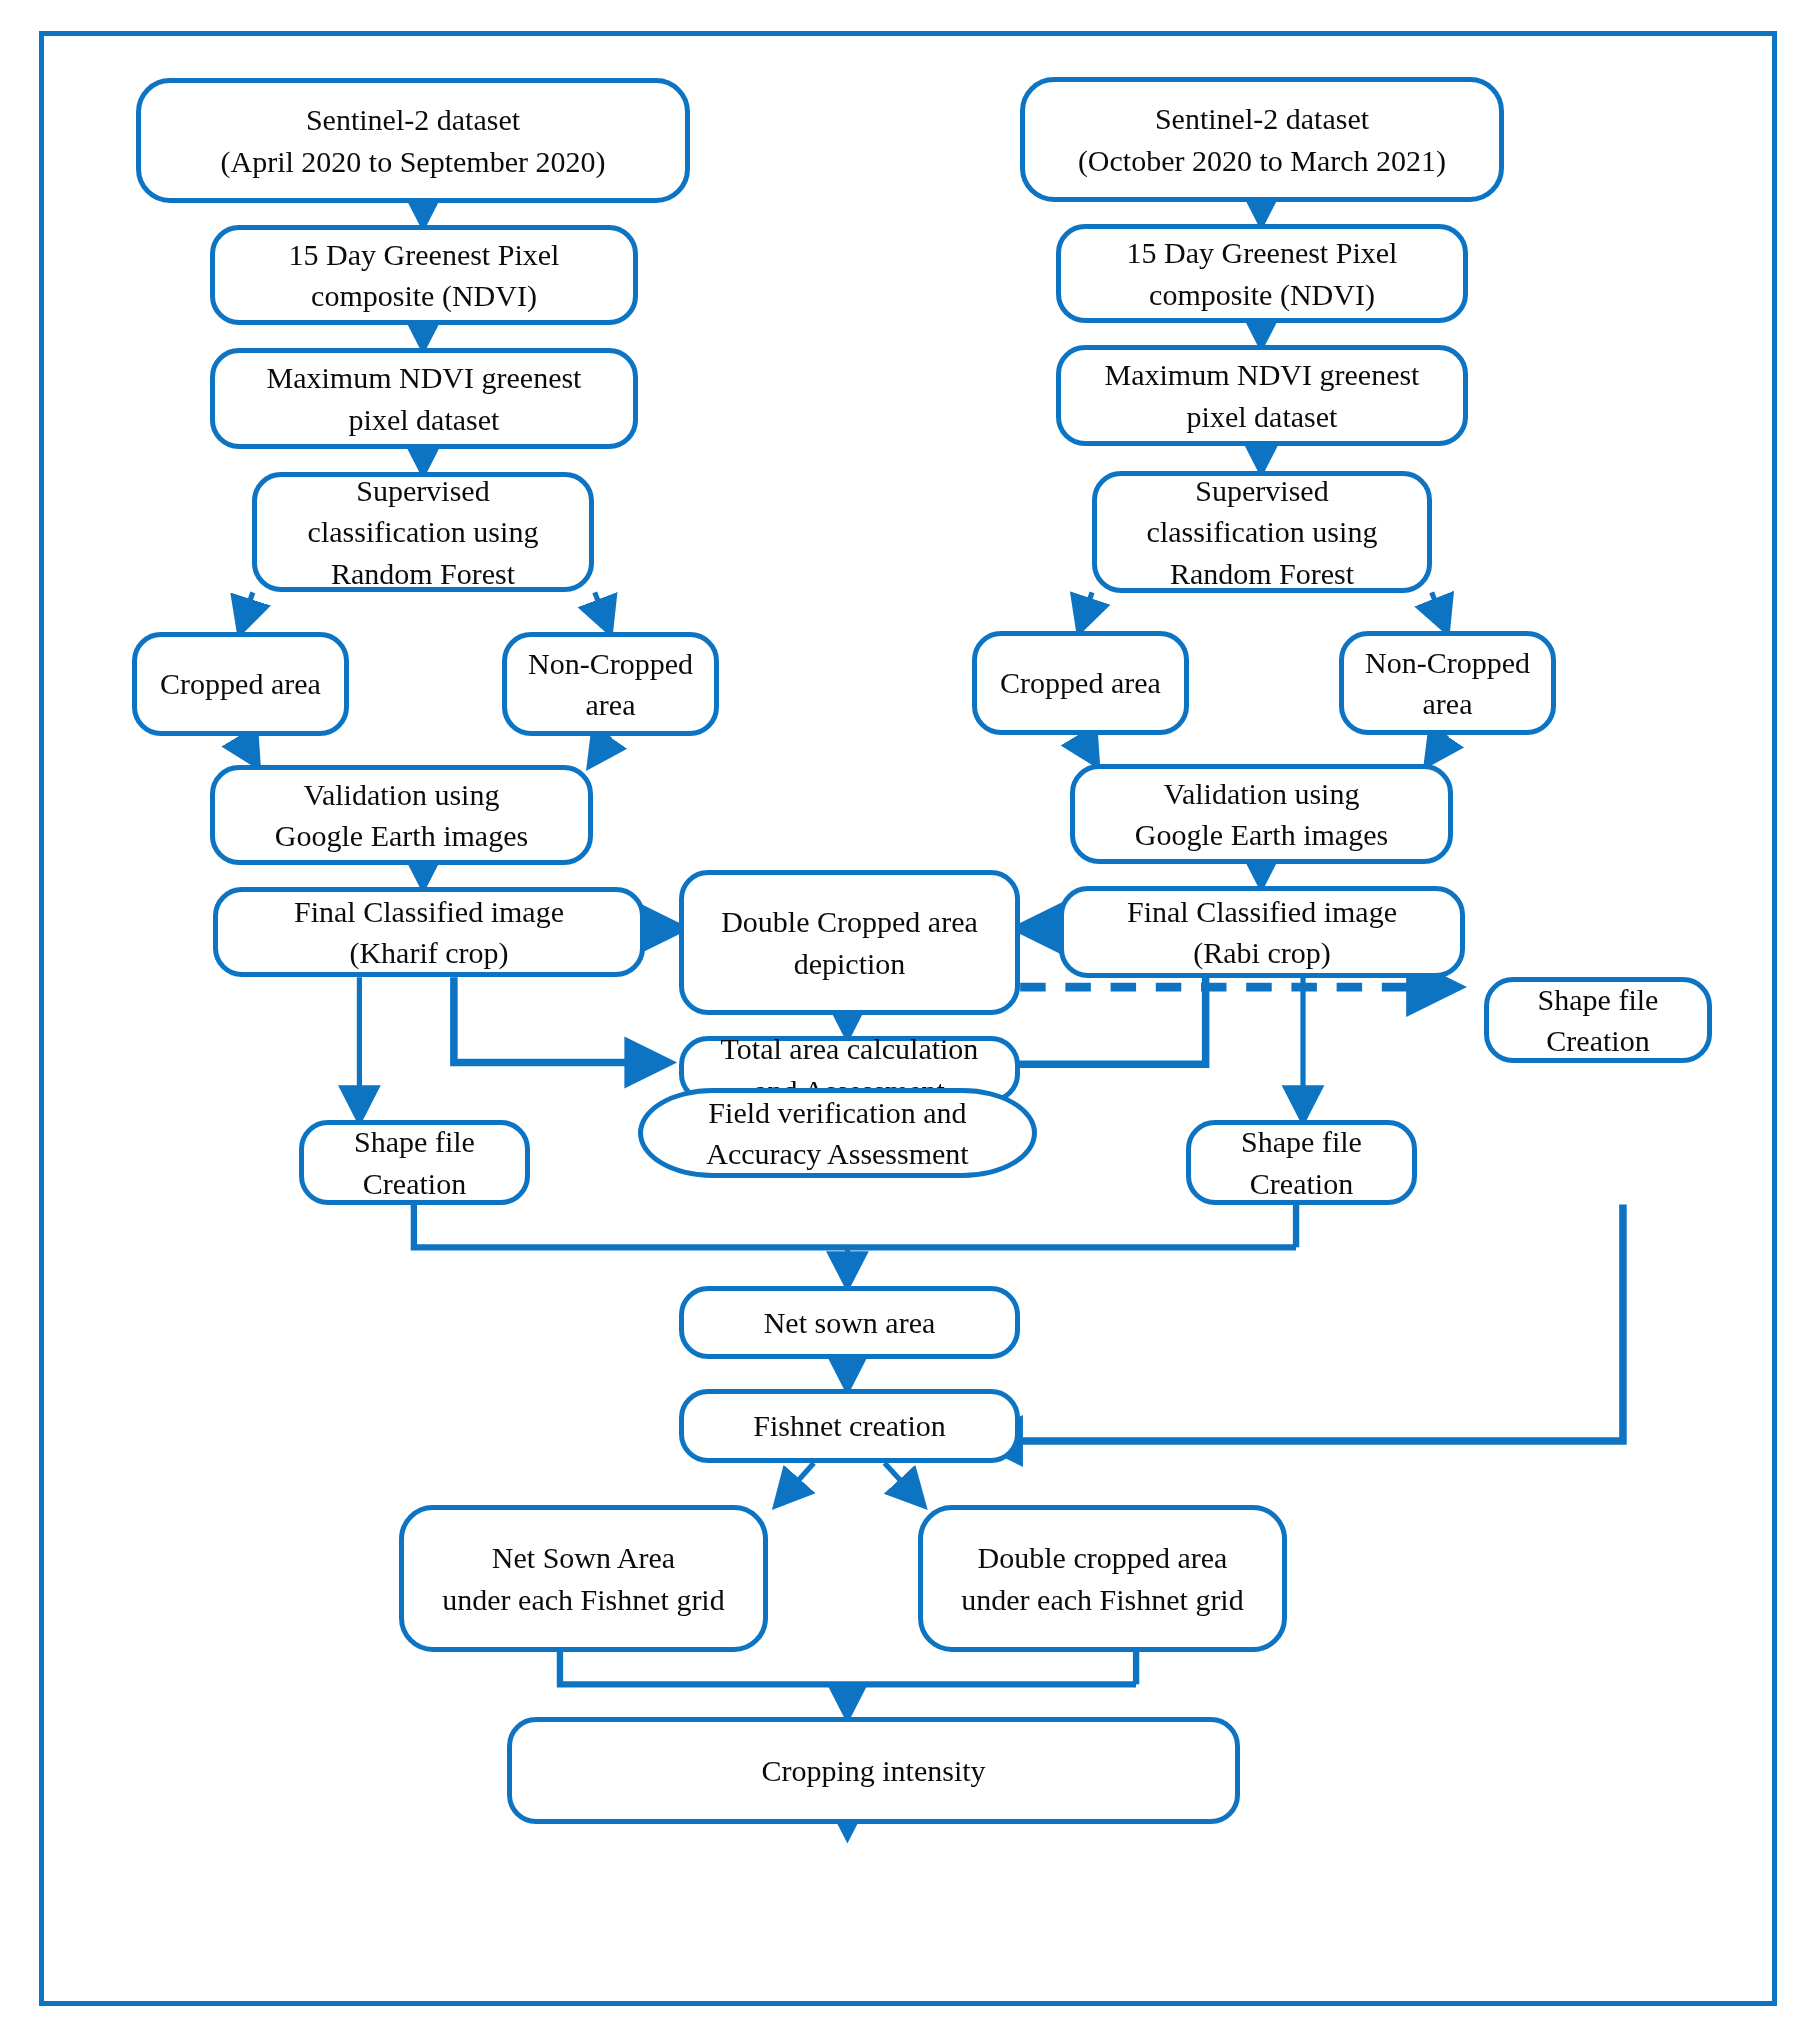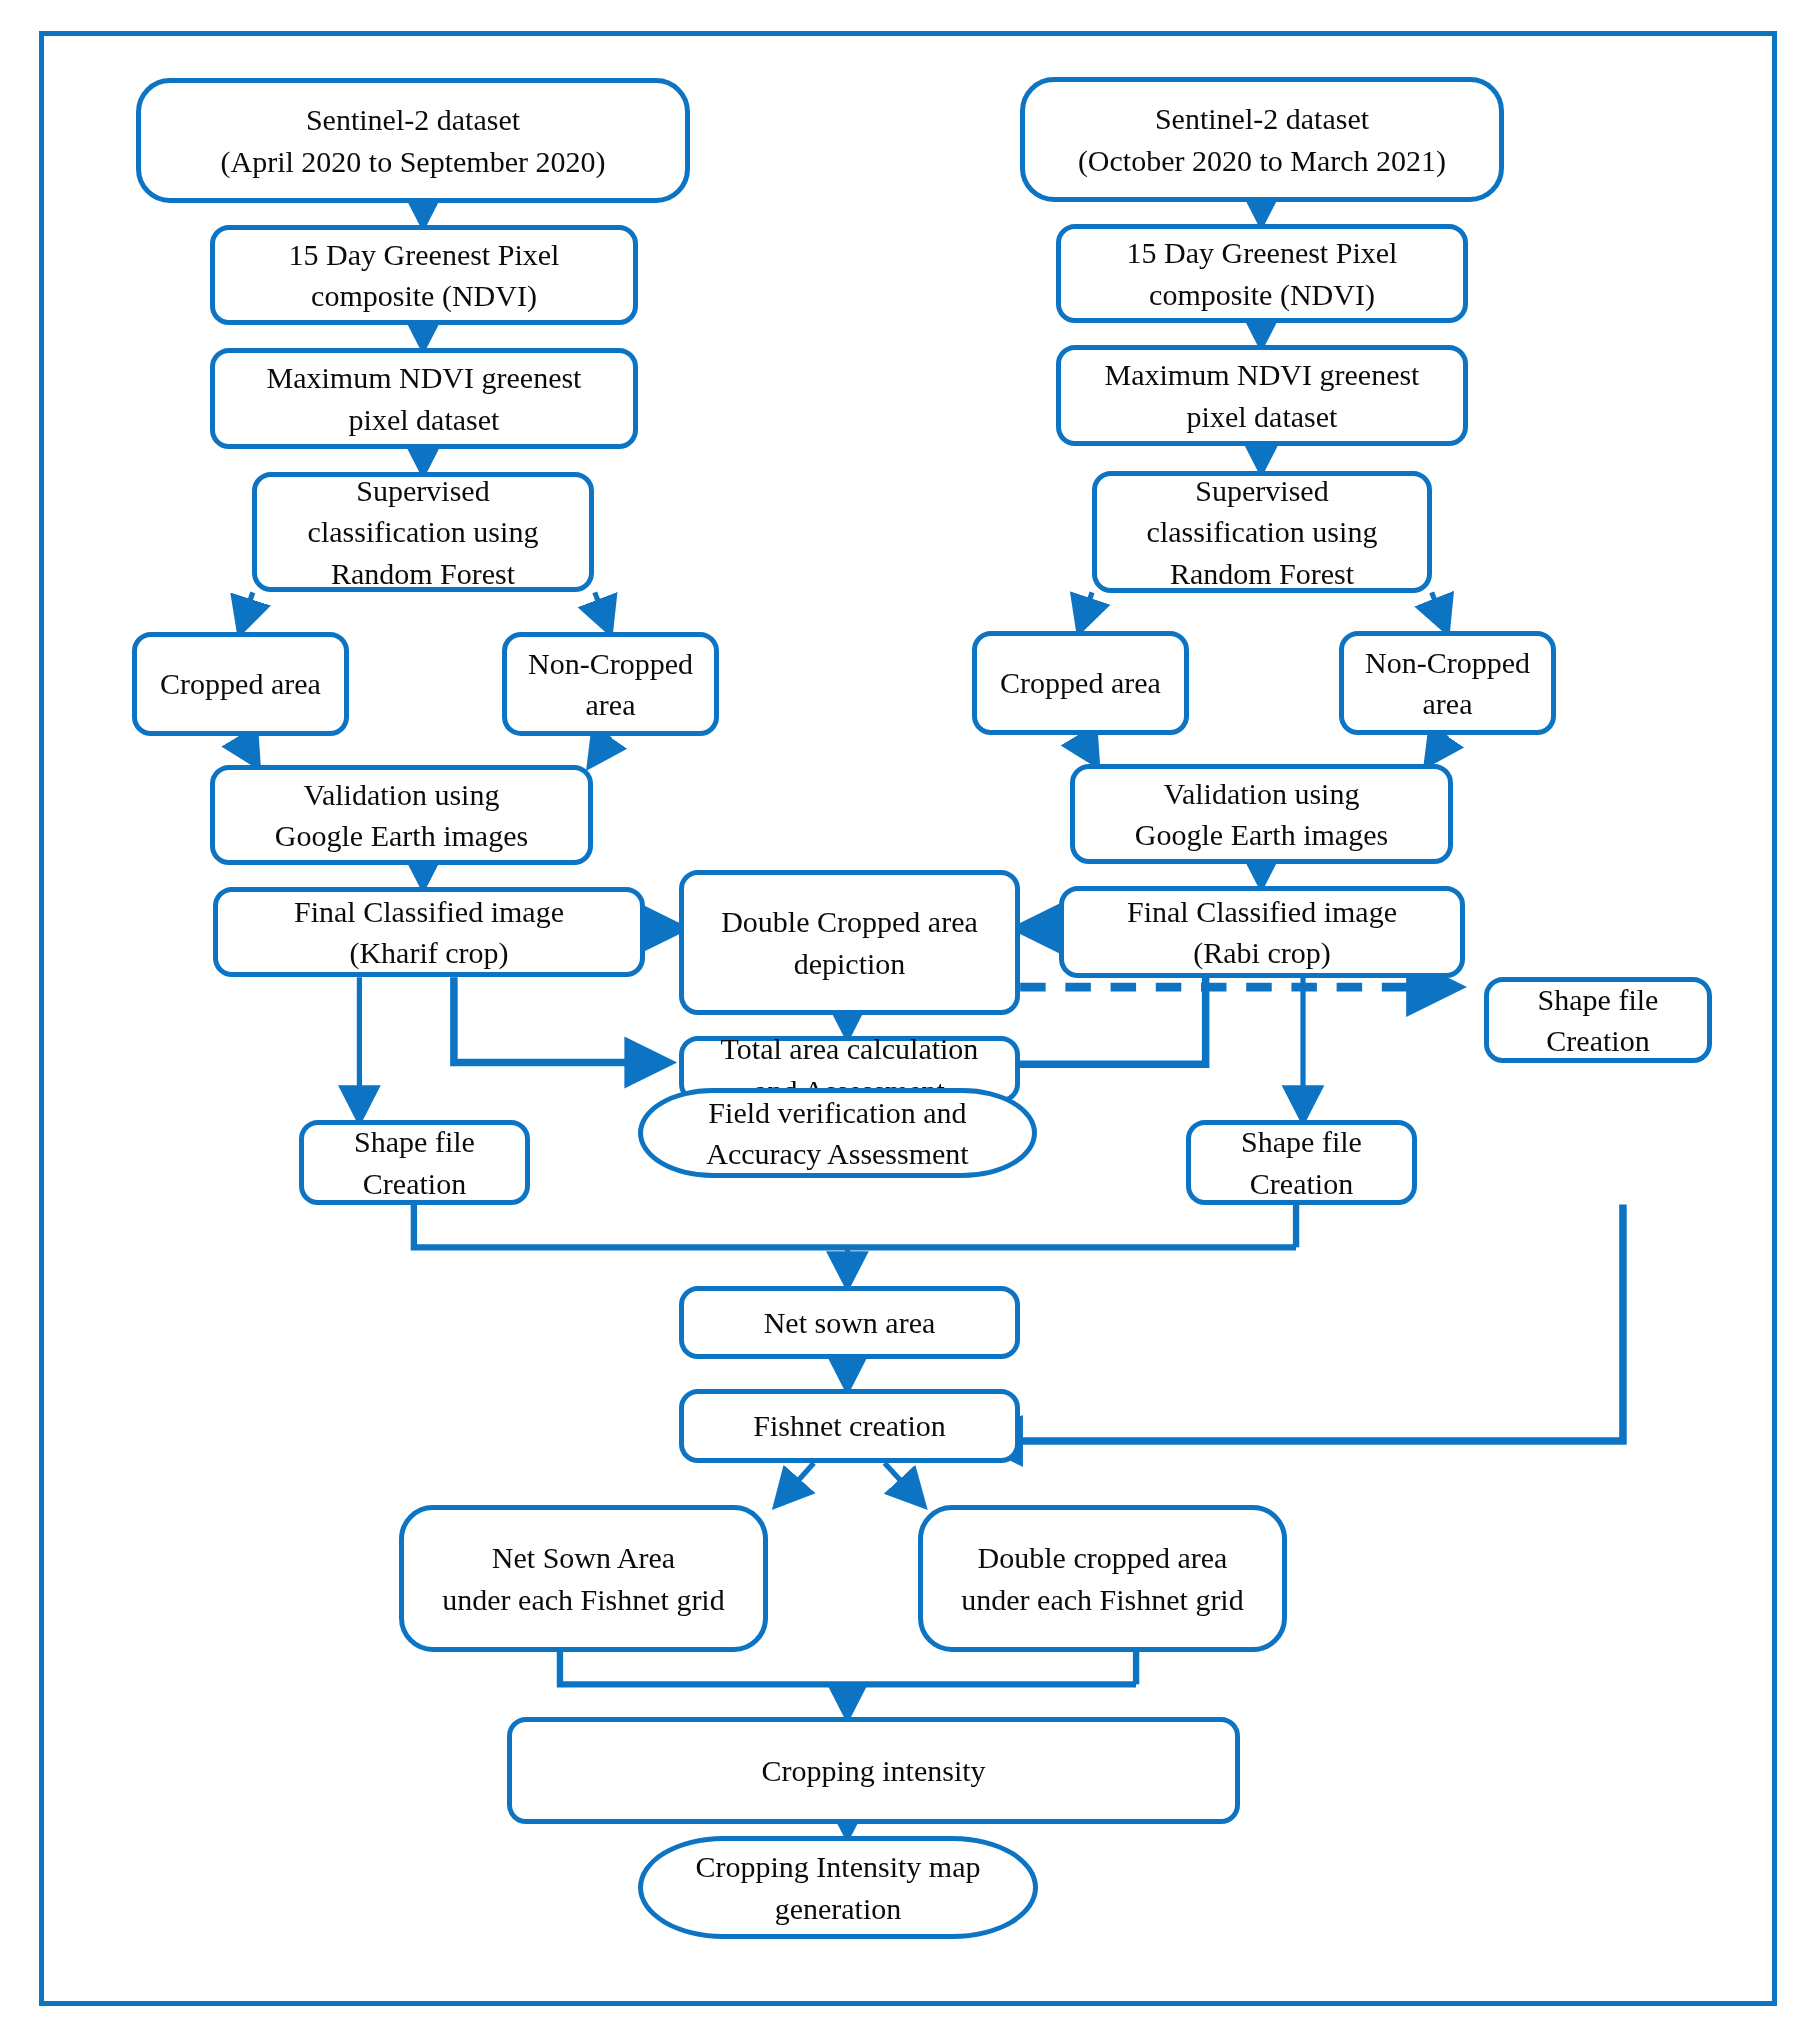--- a/index.html
+++ b/index.html
@@ -48,21 +48,21 @@
     color: #0b0b0b;
     line-height: 1.38;
     padding: 2.3px 5.8px;
     z-index: 5;
   }
   .node .lbl {
     white-space: pre-line;
     display: block;
     width: 100%;
   }
-  .r-md  { border-radius: 19px; }
+  .r-md  { border-radius: 29px; }
   .r-lg  { border-radius: 34px; }
   .r-pill{ border-radius: 116px / 70px; }
   .fs-52 { font-size: 30px; }
 </style>
 </head>
 <body>
 
 <div id="canvas">
 
   <div id="outer-frame"></div>
@@ -257,19 +257,15 @@
 
   <div class="node r-lg fs-52" style="left:918px; top:1505px; width:369px; height:147px;">
     <span class="lbl">Double cropped area
 under each Fishnet grid</span>
   </div>
 
   <div class="node r-md fs-52" style="left:507px; top:1717px; width:733px; height:107px;">
     <span class="lbl">Cropping intensity</span>
   </div>
 
-  <div class="node r-pill fs-52" style="left:638px; top:1836px; width:400px; height:103px;">
-    <span class="lbl">Cropping Intensity map
-generation</span>
-  </div>
 
 </div>
 
 
 </body></html>

